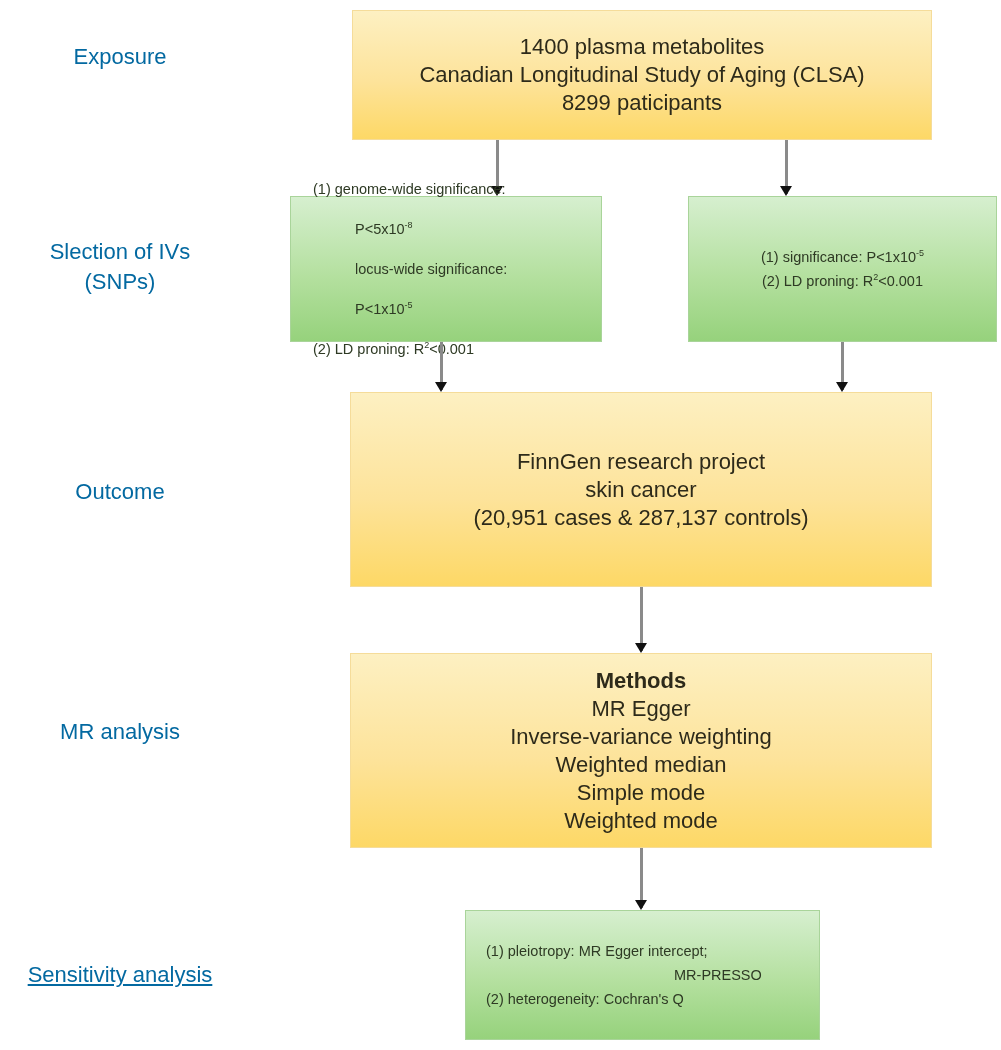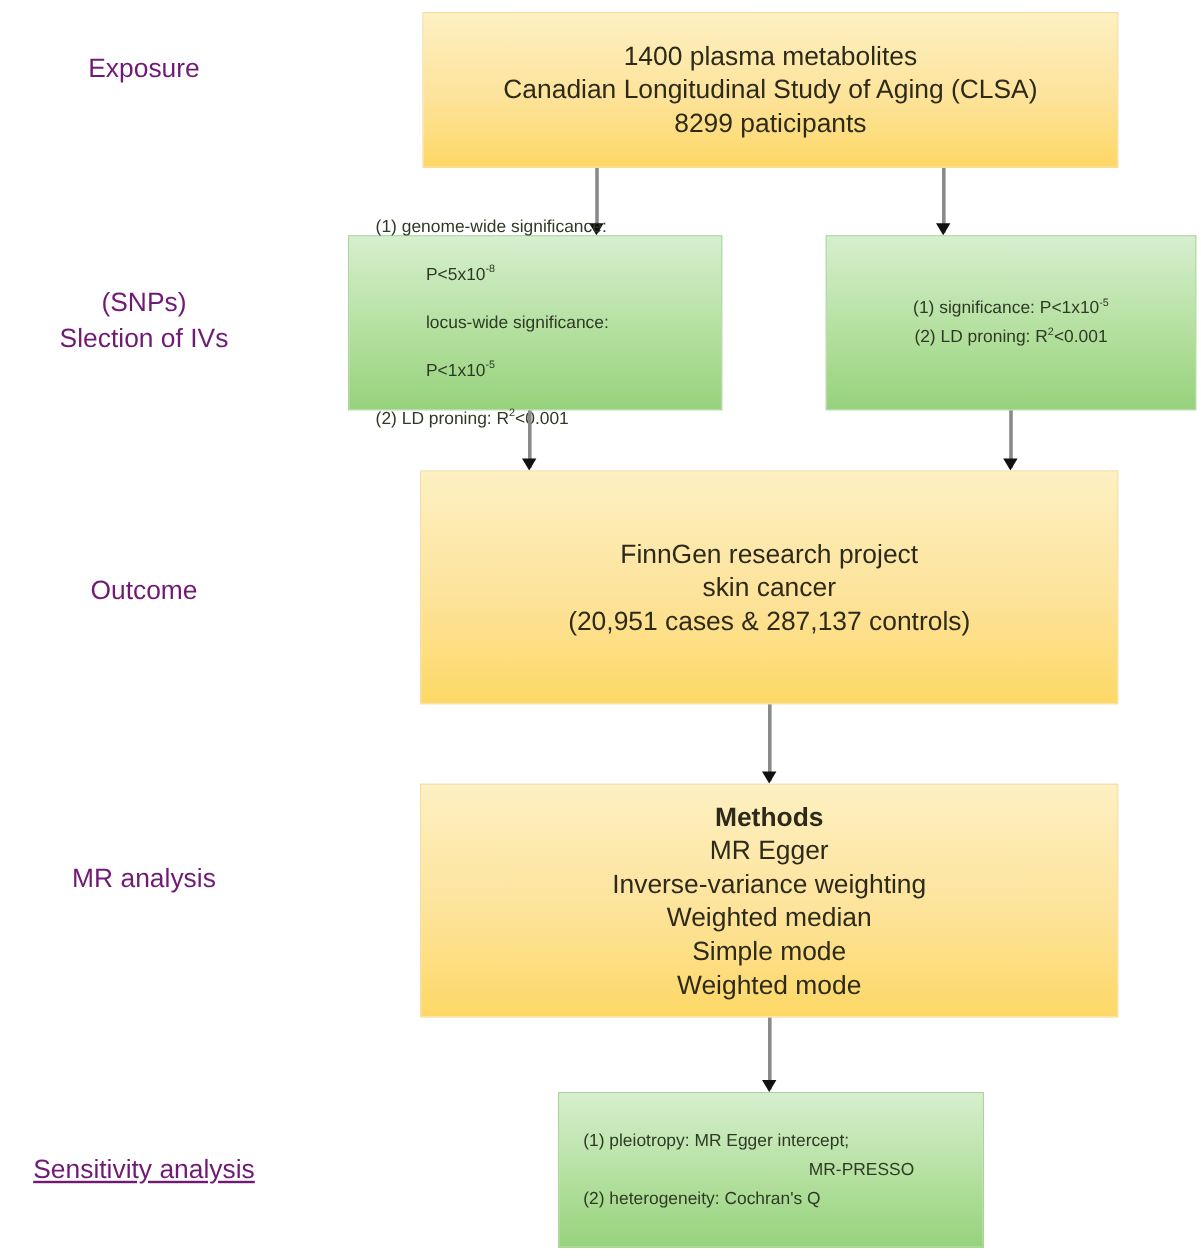--- a/index.html
+++ b/index.html
@@ -1,18 +1,18 @@
 <!DOCTYPE html>
 <html><head>
   <meta charset="utf-8">
   <style>
     html, body { margin: 0; padding: 0; background: #ffffff; }
     body { width: 1001px; height: 1050px; position: relative; overflow: hidden;
            font-family: "Liberation Sans", "DejaVu Sans", sans-serif; color: #2a2a1e; }
-    .stage-label { position: absolute; font-size: 22px; color: #701a75; text-align: center; line-height: 30px; }
+    .stage-label { position: absolute; font-size: 22px; color: #0369a1; text-align: center; line-height: 30px; }
     .box { position: absolute; box-sizing: border-box; display: flex; flex-direction: column;
            justify-content: center; align-items: center; text-align: center; }
     .yellow { background: linear-gradient(to bottom, #fdf0c2 0%, #fde39a 55%, #fdd866 100%);
               border: 1px solid #f5dc9a; }
     .green { background: linear-gradient(to bottom, #d6efcf 0%, #b4e09f 55%, #96d27c 100%);
              border: 1px solid #a9d49a; }
     .ytext { font-size: 22px; line-height: 28px; color: #2d2a1a; }
     .gtext { font-size: 14.5px; line-height: 24px; color: #2e3a24; }
     .bold { font-weight: bold; }
     sup { font-size: 9px; vertical-align: 6px; line-height: 0; }
@@ -20,22 +20,22 @@
     .arrow::after { content: ""; position: absolute; left: -5px; bottom: -2px; width: 0; height: 0;
                     border-left: 6.5px solid transparent; border-right: 6.5px solid transparent;
                     border-top: 10px solid #111; }
     .line { display: block; white-space: nowrap; }
   </style>
 </head>
 <body>
 
 <div class="stage-label" style="left:40px; top:42px; width:160px;">Exposure</div>
 <div class="stage-label" style="left:10px; top:237px; width:220px;">
+  <span class="line">Slection of IVs</span>
   <span class="line">(SNPs)</span>
-  <span class="line">Slection of IVs</span>
 </div>
 <div class="stage-label" style="left:40px; top:477px; width:160px;">Outcome</div>
 <div class="stage-label" style="left:30px; top:717px; width:180px;">MR analysis</div>
 <div class="stage-label" style="left:0px; top:960px; width:240px;text-decoration:underline;">Sensitivity analysis</div>
 
 <div class="box yellow" style="left:352px; top:10px; width:580px; height:130px;">
   <span class="line ytext">1400 plasma metabolites</span>
   <span class="line ytext">Canadian Longitudinal Study of Aging (CLSA)</span>
   <span class="line ytext">8299 paticipants</span>
 </div>

